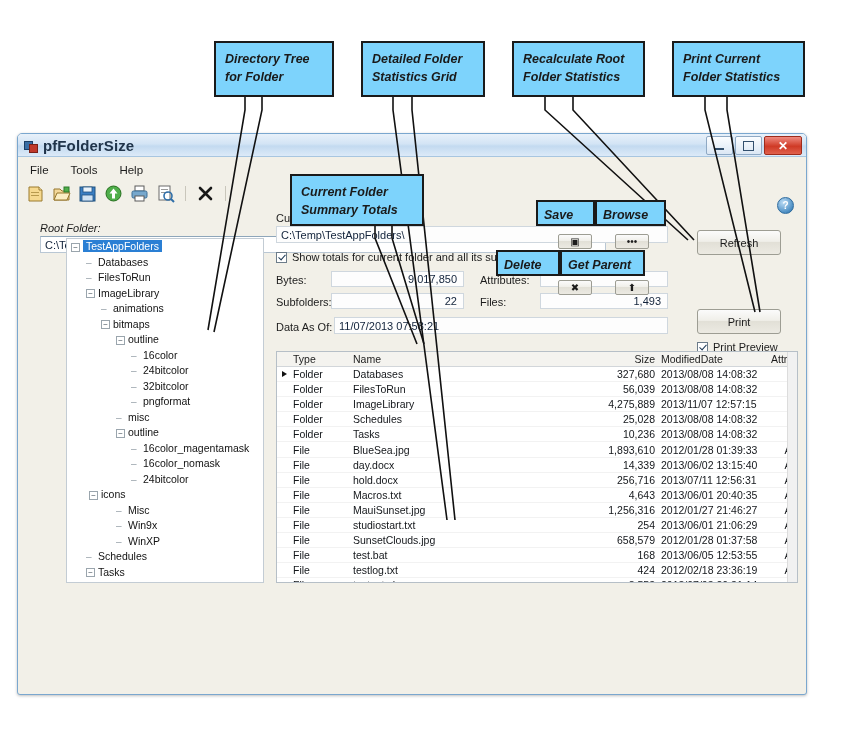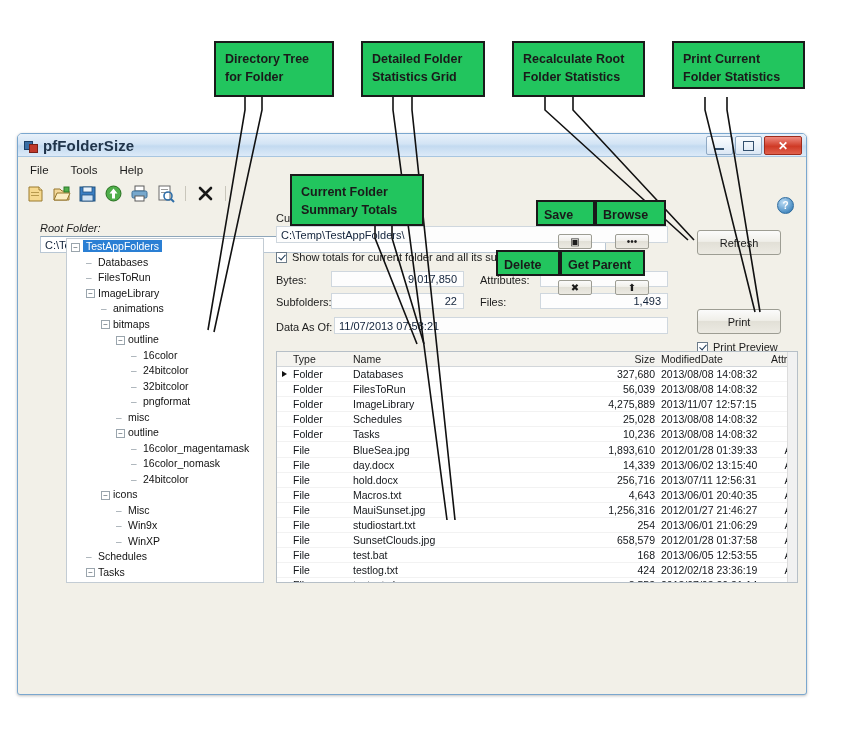--- a/index.html
+++ b/index.html
@@ -9,21 +9,22 @@
     font-family:"Liberation Sans", sans-serif;
     position:relative;
     overflow:hidden;
     -webkit-font-smoothing:none;
   }
 
   
   .callout{
     position:absolute;
     border:2px solid #1a1a1a;
-    background:#22c55e;
+    background:#7dd3fc;
+    font-style:italic;
     font-weight:bold;
     font-size:12.5px;
     color:#1a1a1a;
     line-height:1.45;
     padding:7px 9px 6px 9px;
     box-sizing:border-box;
     z-index:40;
   }
   .callout div{white-space:nowrap;}
 
@@ -186,21 +187,21 @@
   <div>for Folder</div>
 </div>
 <div class="callout" style="left:361px;top:41px;width:124px;height:56px;">
   <div>Detailed Folder</div>
   <div>Statistics Grid</div>
 </div>
 <div class="callout" style="left:512px;top:41px;width:133px;height:56px;">
   <div>Recalculate Root</div>
   <div>Folder Statistics</div>
 </div>
-<div class="callout" style="left:672px;top:41px;width:133px;height:48px;">
+<div class="callout" style="left:672px;top:41px;width:133px;height:56px;">
   <div>Print Current</div>
   <div>Folder Statistics</div>
 </div>
 <div class="callout" style="left:290px;top:174px;width:134px;height:52px;">
   <div>Current Folder</div>
   <div>Summary Totals</div>
 </div>
 <div class="callout" style="left:536px;top:200px;width:59px;height:26px;padding:4px 6px;">
   <div>Save</div>
 </div>
@@ -331,21 +332,21 @@
           <div class="tnode" style="padding-left: 49px;"><span class="exp">−</span><span>outline</span></div>
           <div class="tnode" style="padding-left: 64px;"><span class="dash">–</span><span>16color</span></div>
           <div class="tnode" style="padding-left: 64px;"><span class="dash">–</span><span>24bitcolor</span></div>
           <div class="tnode" style="padding-left: 64px;"><span class="dash">–</span><span>32bitcolor</span></div>
           <div class="tnode" style="padding-left: 64px;"><span class="dash">–</span><span>pngformat</span></div>
           <div class="tnode" style="padding-left: 49px;"><span class="dash">–</span><span>misc</span></div>
           <div class="tnode" style="padding-left: 49px;"><span class="exp">−</span><span>outline</span></div>
           <div class="tnode" style="padding-left: 64px;"><span class="dash">–</span><span>16color_magentamask</span></div>
           <div class="tnode" style="padding-left: 64px;"><span class="dash">–</span><span>16color_nomask</span></div>
           <div class="tnode" style="padding-left: 64px;"><span class="dash">–</span><span>24bitcolor</span></div>
-          <div class="tnode" style="padding-left: 34px;"><span class="exp">−</span><span>icons</span></div>
+          <div class="tnode" style="padding-left: 16px; margin-left: 6px;"><span class="exp">−</span><span>icons</span></div>
           <div class="tnode" style="padding-left: 49px;"><span class="dash">–</span><span>Misc</span></div>
           <div class="tnode" style="padding-left: 49px;"><span class="dash">–</span><span>Win9x</span></div>
           <div class="tnode" style="padding-left: 49px;"><span class="dash">–</span><span>WinXP</span></div>
           <div class="tnode" style="padding-left: 19px;"><span class="dash">–</span><span>Schedules</span></div>
           <div class="tnode" style="padding-left: 19px;"><span class="exp">−</span><span>Tasks</span></div>
           <div class="tnode" style="padding-left: 34px;"><span class="dash">–</span><span>TaskHistory</span></div>
         </div>
     </div>
 
     <div class="lbl" style="left:258px;top:26px;">Current Folder:</div>

